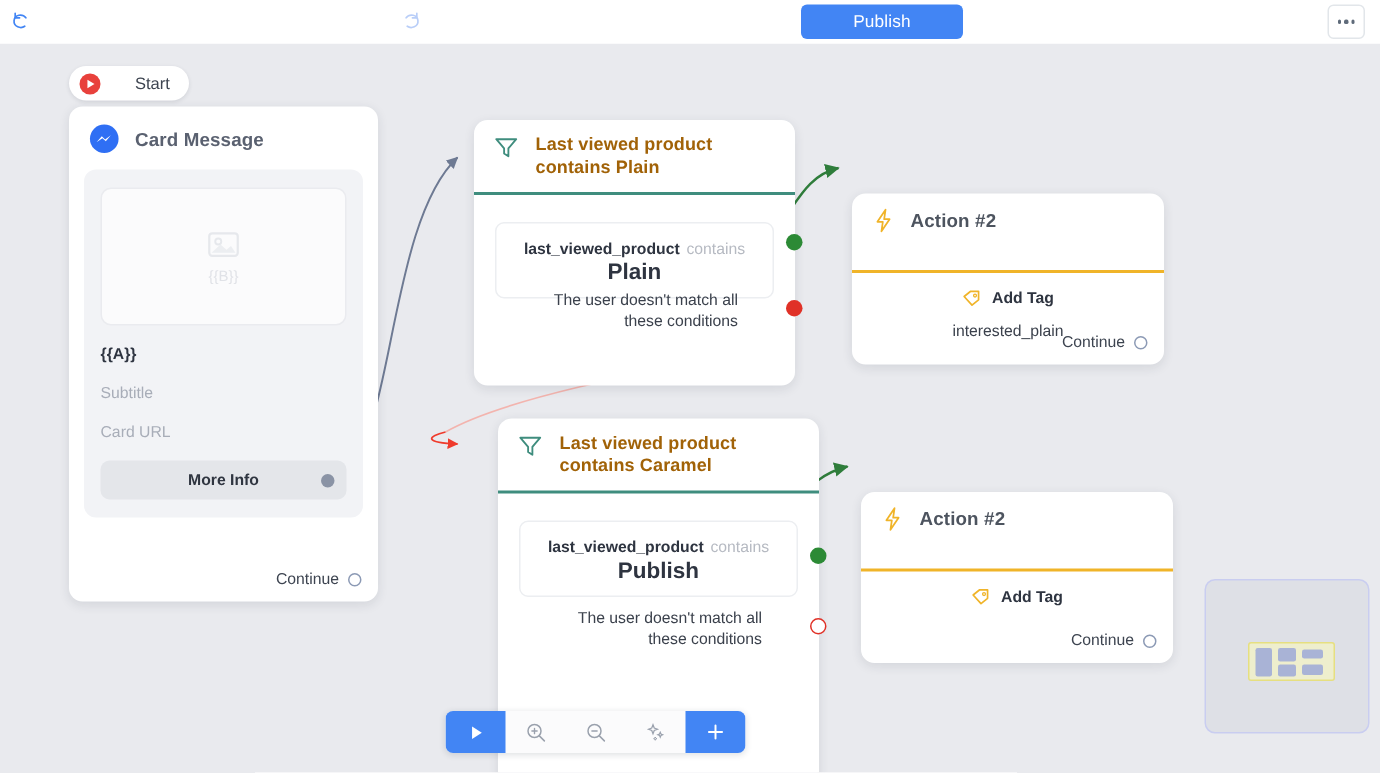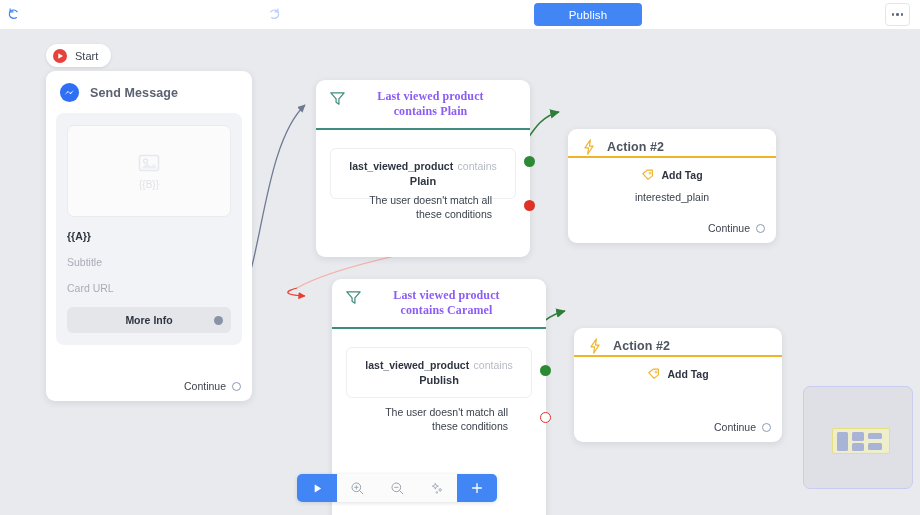--- a/index.html
+++ b/index.html
@@ -52,21 +52,21 @@
     background: #e9eaee;
     overflow: hidden;
   }
   .edges { position: absolute; left: 0; top: 0; width: 920px; height: 486px; pointer-events: none; z-index: 1;}
 
   
   .start-pill {
     position: absolute; left: 46px; top: 15px;
     height: 23px; padding: 0 13px 0 6px;
     background: #ffffff; border-radius: 14px;
-    display: flex; align-items: center; gap: 7px;
+    display: flex; align-items: center; gap: 22px;
     box-shadow: 0 1px 3px rgba(30,40,60,.12);
     z-index: 6; cursor: pointer;
   }
   .start-pill .lbl { font-size: 11px; color: #3d4450; }
 
   
   .node {
     position: absolute; background: #ffffff; border-radius: 9px;
     box-shadow: 0 2px 7px rgba(35,45,65,.11);
     z-index: 5;
@@ -101,42 +101,42 @@
     display: flex; align-items: center; gap: 6px; cursor: pointer;
   }
   .node-continue span { font-size: 10.5px; color: #3d4450; }
   .ring { width: 9px; height: 9px; border-radius: 50%; border: 1.4px solid #8c9ab5; background: #fff; }
 
   
   .cond { width: 214px; }
   #cond-plain   { left: 316px; top: 51px;  height: 177px; }
   #cond-caramel { left: 332px; top: 250px; height: 249px; }
   .cond .node-head { align-items: flex-start; padding: 9px 10px 9px 12px; }
-  .cond .node-head .title { flex: 1; text-align: center; line-height: 15px; font-size: 12px; color: #8b5cf6; padding-right: 16px; font-family: Liberation Serif, serif;}
+  .cond .node-head .title { flex: 1; line-height: 15px; font-size: 12px; color: #a16207; padding-right: 16px;}
   .cond .node-rule { background: #3f8d7e; margin: 0 0 0 0; }
   .cond-row {
     margin: 18px 14px 0; border: 1px solid #eceef1; border-radius: 6px;
     padding: 8px 10px 9px; text-align: center; line-height: 15px;
   }
   .cond-row .k { font-size: 10.5px; color: #2e3440; font-weight: bold; }
   .cond-row .op { font-size: 10.5px; color: #b6bac2; }
-  .cond-row .v { font-size: 11px; color: #2e3440; font-weight: bold; display: block; }
+  .cond-row .v { font-size: 15px; color: #2e3440; font-weight: bold; display: block; }
   .cond-else {
     position: absolute; right: 38px; width: 150px;
     text-align: right; font-size: 10.5px; line-height: 14px; color: #3b414c;
   }
   .dot-green { position: absolute; width: 11px; height: 11px; border-radius: 50%; background: #2c8a35; }
   .dot-red   { position: absolute; width: 11px; height: 11px; border-radius: 50%; background: #e03127; }
   .ring-red  { position: absolute; width: 11px; height: 11px; border-radius: 50%; border: 1.5px solid #e03127; background: #fff; }
 
   
   .action { width: 208px; height: 114px; }
   #action-plain   { left: 568px; top: 100px; }
   #action-caramel { left: 574px; top: 299px; }
-  .action .node-head { padding: 9px 12px 0 12px; gap: 9px;}
+  .action .node-head { padding: 9px 12px 24px 12px; gap: 9px;}
   .action .node-head .title { font-size: 12.5px; color: #4d545f; font-weight: bold;}
   .action .node-rule { background: #f0b429; }
   .act-body { padding-top: 10px; text-align: center; }
   .act-tag-line { display: flex; align-items: center; justify-content: center; gap: 6px; }
   .act-tag-line span { font-size: 10.5px; color: #2e3440; font-weight: bold; }
   .act-val { font-size: 10.5px; color: #3b414c; margin-top: 9px; }
 
   
   .toolbar {
     position: absolute; left: 297px; bottom: 13px;
@@ -220,21 +220,21 @@
       </svg>
       <span class="lbl">Start</span>
     </div>
 
     <div class="node" id="node-message">
       <div class="node-head">
         <svg width="21" height="21" viewBox="0 0 22 22">
           <circle cx="11" cy="11" r="10" fill="#2f6ff4"></circle>
           <path d="M5.6 13.5 L9.3 9.3 L11.6 11.6 L15.6 8.6 L12.1 12.8 L9.7 10.6 Z" fill="#ffffff"></path>
         </svg>
-        <span class="title">Send Message</span>
+        <span class="title">Card Message</span>
       </div>
       <div class="msg-body">
         <div class="msg-img">
           <svg width="26" height="24" viewBox="0 0 26 24" fill="none">
             <rect x="3.5" y="3.5" width="19" height="15" rx="2" stroke="#e6e8ec" stroke-width="1.5"></rect>
             <circle cx="9.5" cy="9" r="2" stroke="#e6e8ec" stroke-width="1.3"></circle>
             <path d="M5 16.5 L11 11 L15 14.5 L18 12 L21 16.5 Z" fill="#eceef1"></path>
           </svg>
           <span class="ph">{{B}}</span>
         </div>

